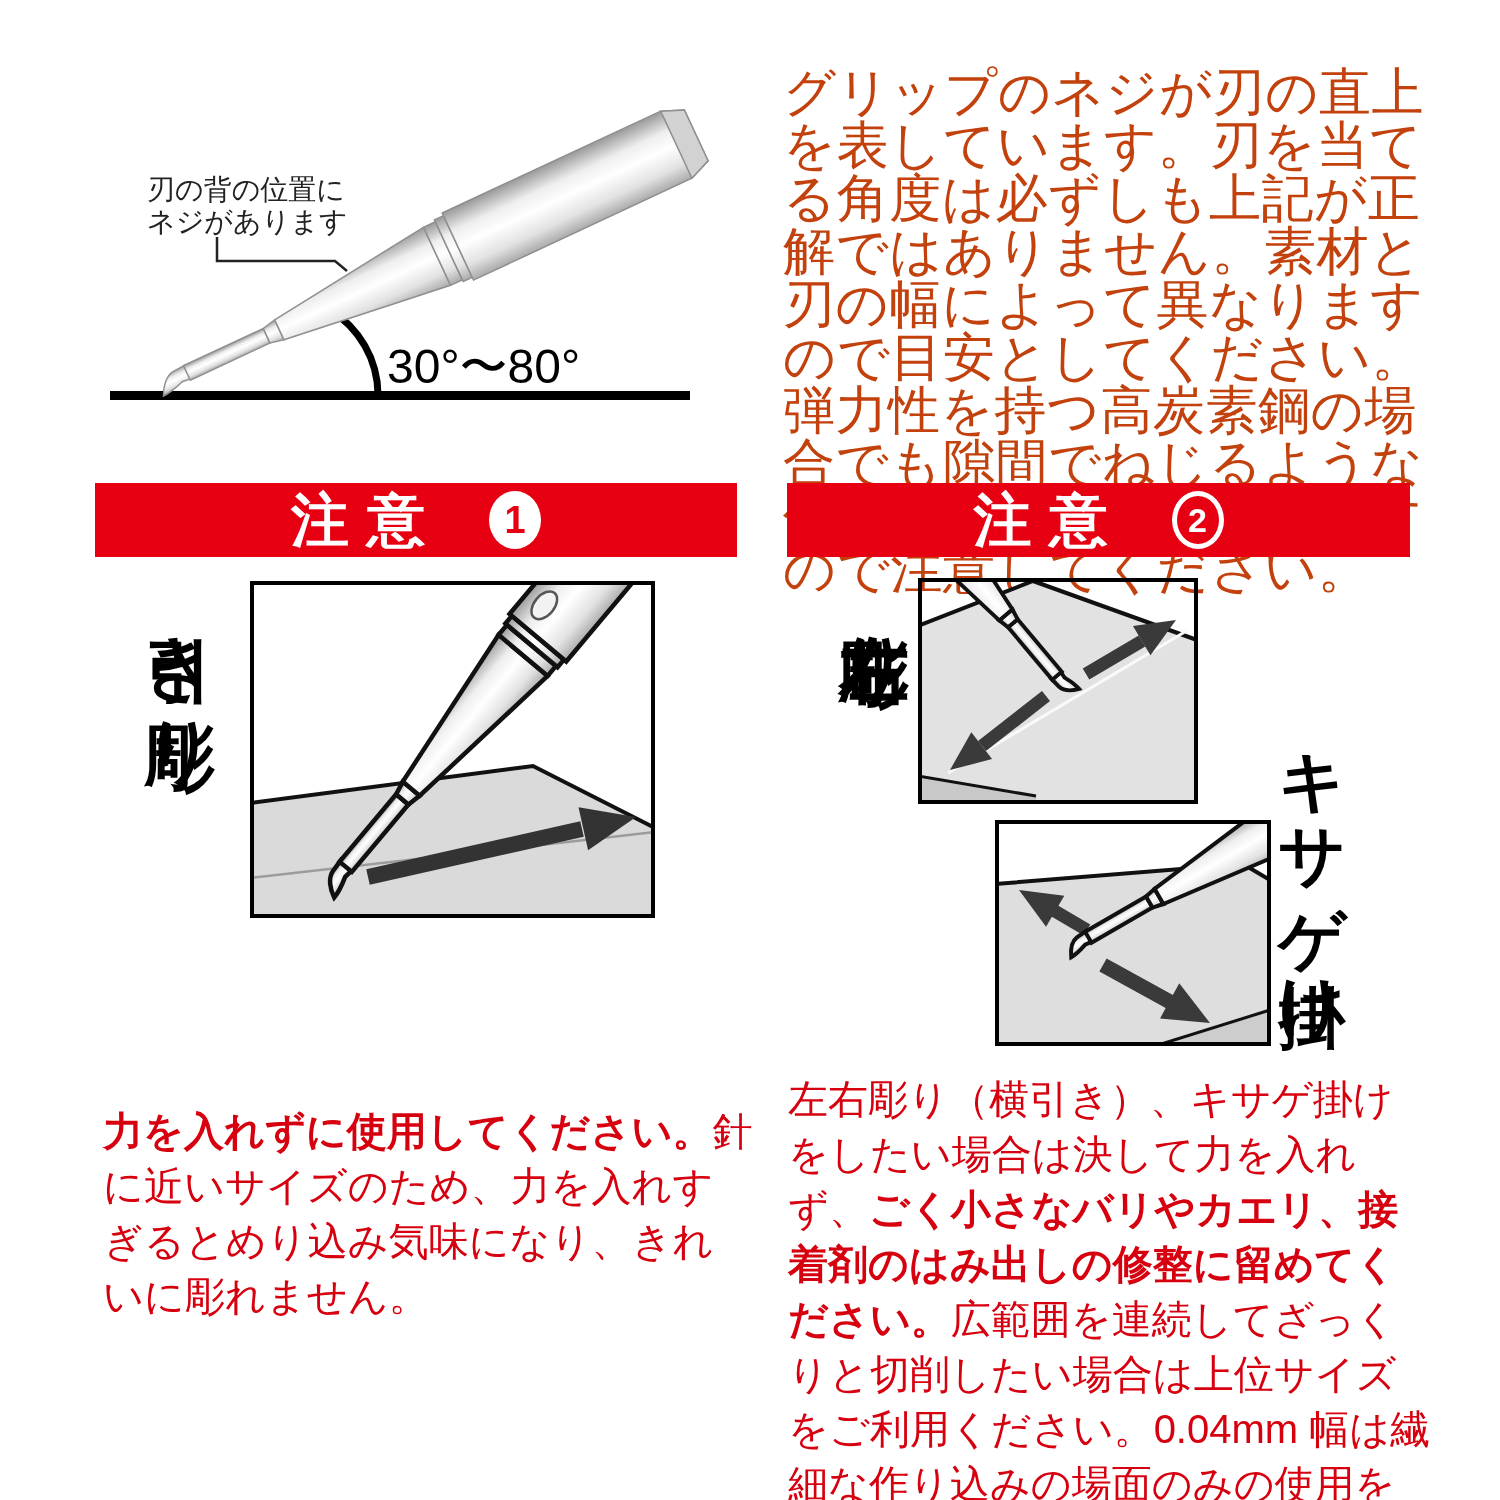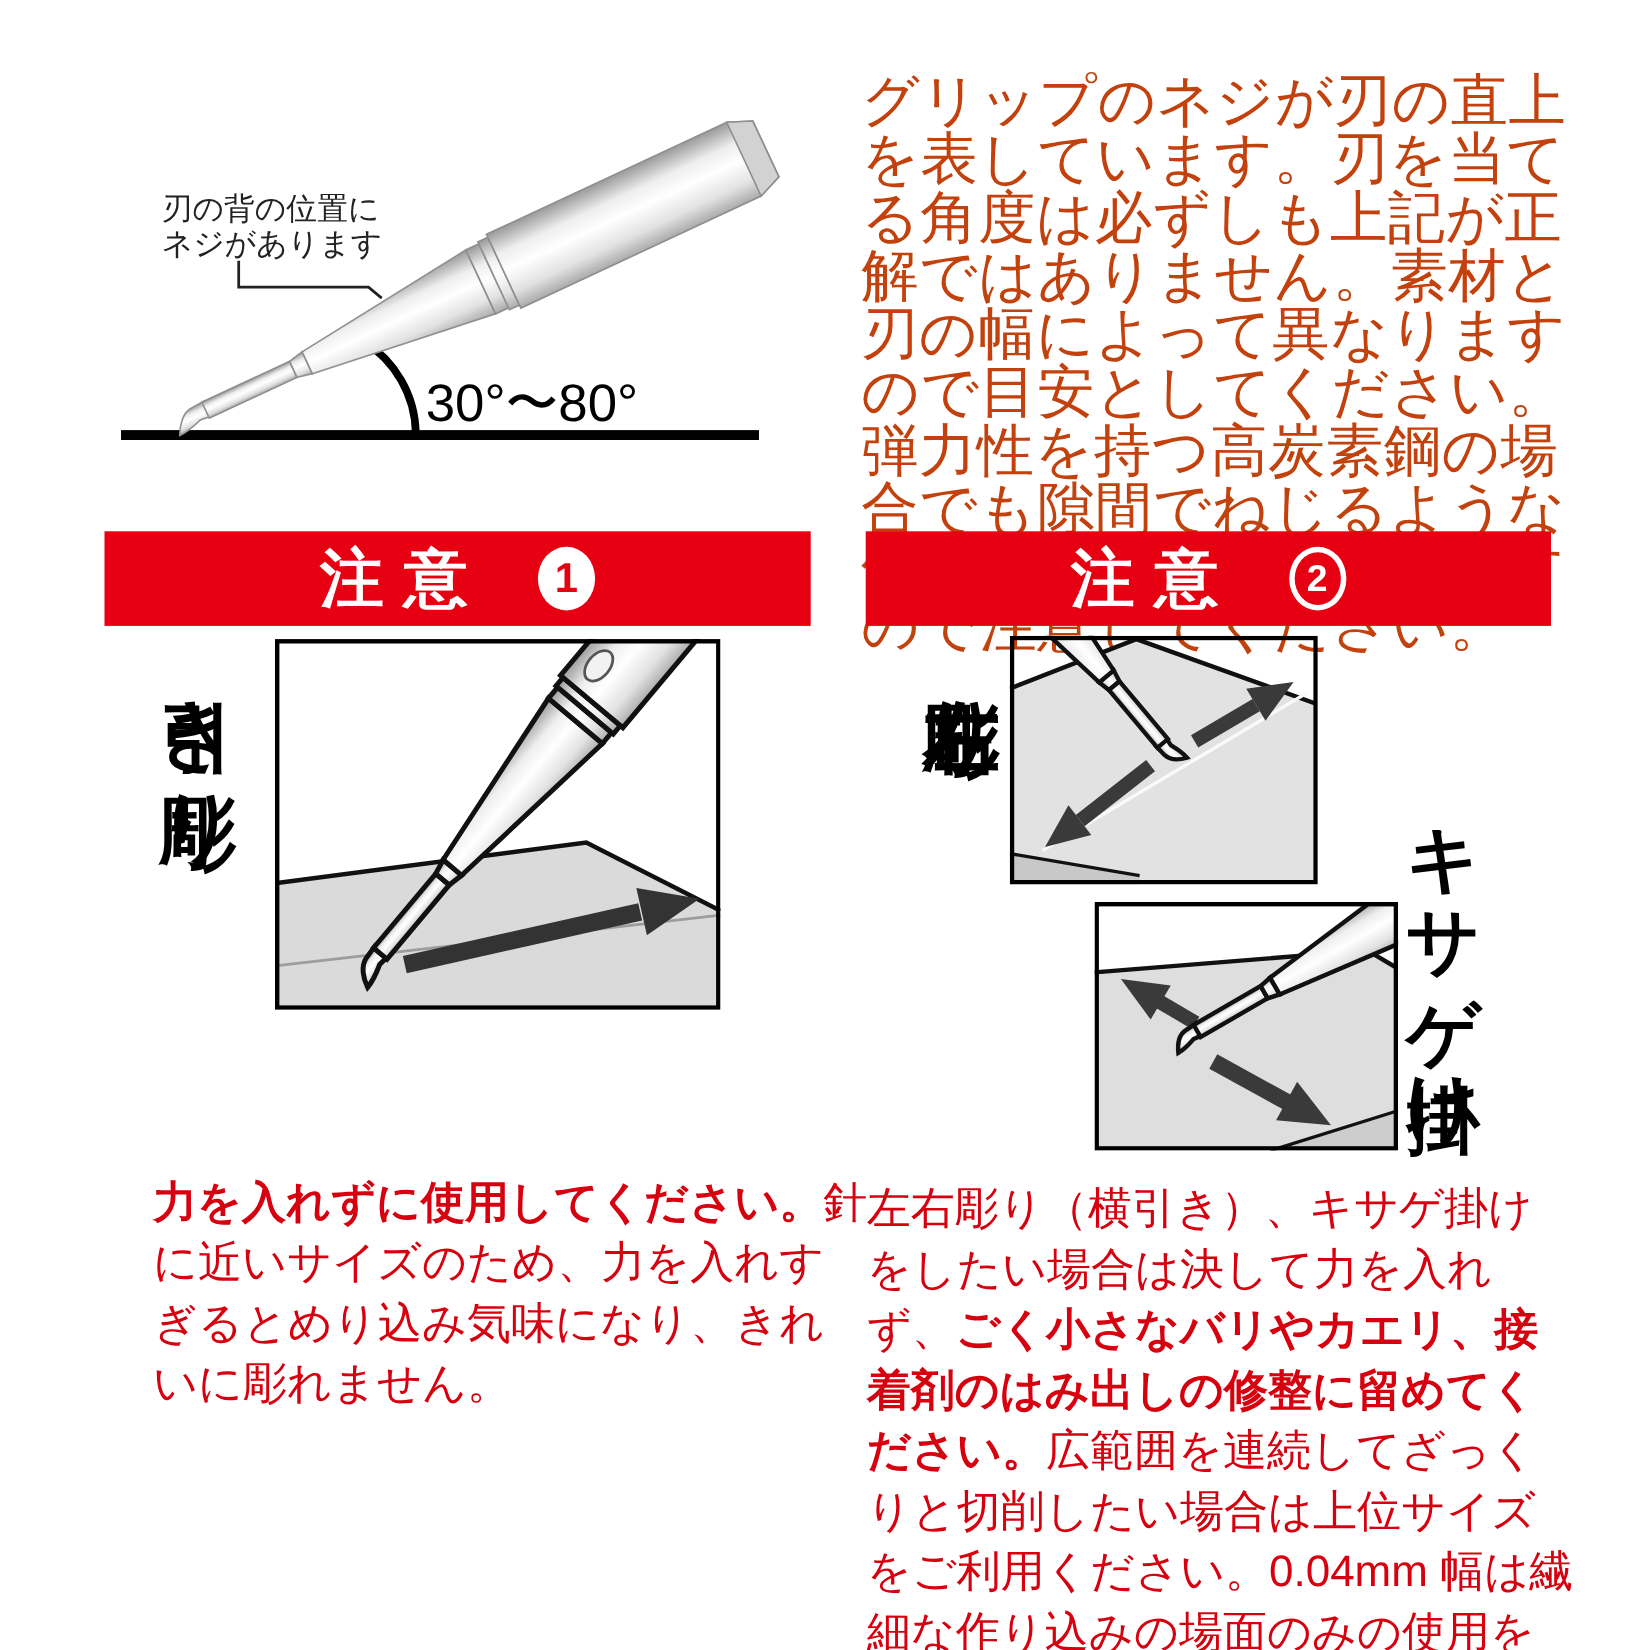--- a/index.html
+++ b/index.html
@@ -5,21 +5,21 @@
   html,body { margin:0; padding:0; background:#ffffff; }
   .page {
     position:relative; width:1500px; height:1500px; background:#ffffff;
     font-family:"Liberation Sans","DejaVu Sans",sans-serif; overflow:hidden;
   }
   .abs { position:absolute; }
 
   
   .banner {
     background:#e60012; color:#ffffff; display:flex; align-items:center;
-    justify-content:center; font-weight:bold; height:86px;
+    justify-content:center; font-weight:bold; height:74px;
   }
   .banner-label { font-size:58px; letter-spacing:18px; line-height:1; }
   .num { display:flex; align-items:center; justify-content:center; font-weight:bold; margin-left:46px; }
   .num-solid {
     width:52px; height:58px; border-radius:50%; background:#ffffff;
     color:#e60012; font-size:38px;
   }
   .num-ring {
     width:42px; height:48px; border-radius:50%; border:5px solid #ffffff;
     color:#ffffff; font-size:34px;
@@ -98,21 +98,21 @@
     <line x1="118" y1="296" x2="332" y2="248" stroke="#333" stroke-width="16"></line>
     <polygon points="0,0 -54,-22 -54,22" transform="translate(386,236) rotate(-12.6)" fill="#333"></polygon>
     <g>
       <use href="#toolShape" transform="translate(88,295) rotate(-50)" fill="url(#metalGrad)" stroke="#111" stroke-width="4.5"></use>
       <ellipse cx="340" cy="-16" rx="16" ry="10" transform="translate(88,295) rotate(-50)" fill="#f2f2f2" stroke="#555" stroke-width="2.5"></ellipse>
     </g>
     <rect x="2" y="2" width="401" height="333" fill="none" stroke="#000" stroke-width="4"></rect>
   </svg>
 
 
-  <div class="abs redtext" style="left:103px; top:1066px; width:650px;margin-left:36px;">
+  <div class="abs redtext" style="left:103px; top:1104px; width:650px;">
     <b>力を入れずに使用してください。</b><span>針に近いサイズのため、力を入れすぎるとめり込み気味になり、きれいに彫れません。</span>
   </div>
 
   <div class="abs vtitle" style="left:840px; top:580px;">左右彫り</div>
 
   <svg class="abs" style="left:918px; top:578px;" width="280" height="226" viewBox="0 0 280 226">
     <polygon points="0,48 115,3 279,62 279,226 0,226" fill="#e2e2e2"></polygon>
     <polyline points="0,48 115,3 279,62" fill="none" stroke="#111" stroke-width="4"></polyline>
     <polygon points="0,198 118,218 118,226 0,226" fill="#c8c8c8"></polygon>
     <line x1="0" y1="198" x2="118" y2="218" stroke="#111" stroke-width="3"></line>

